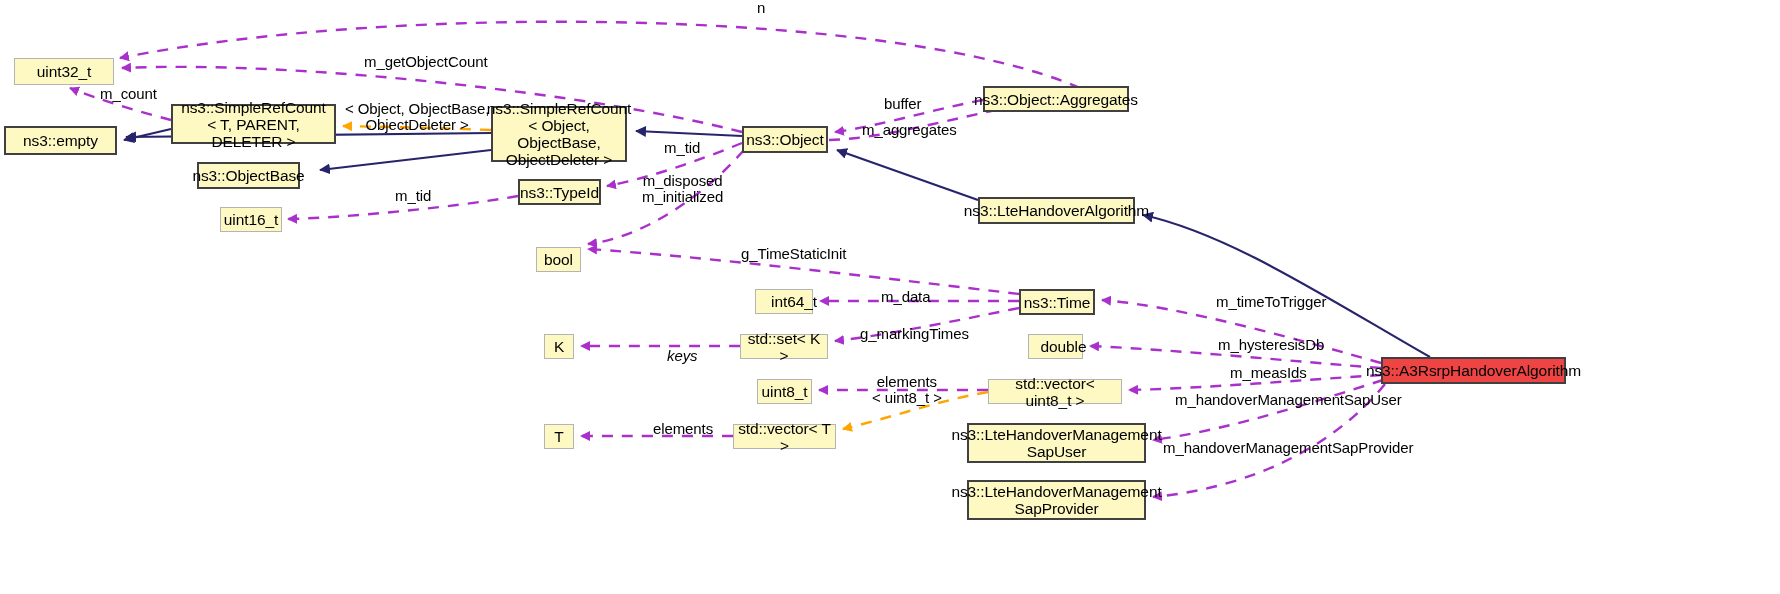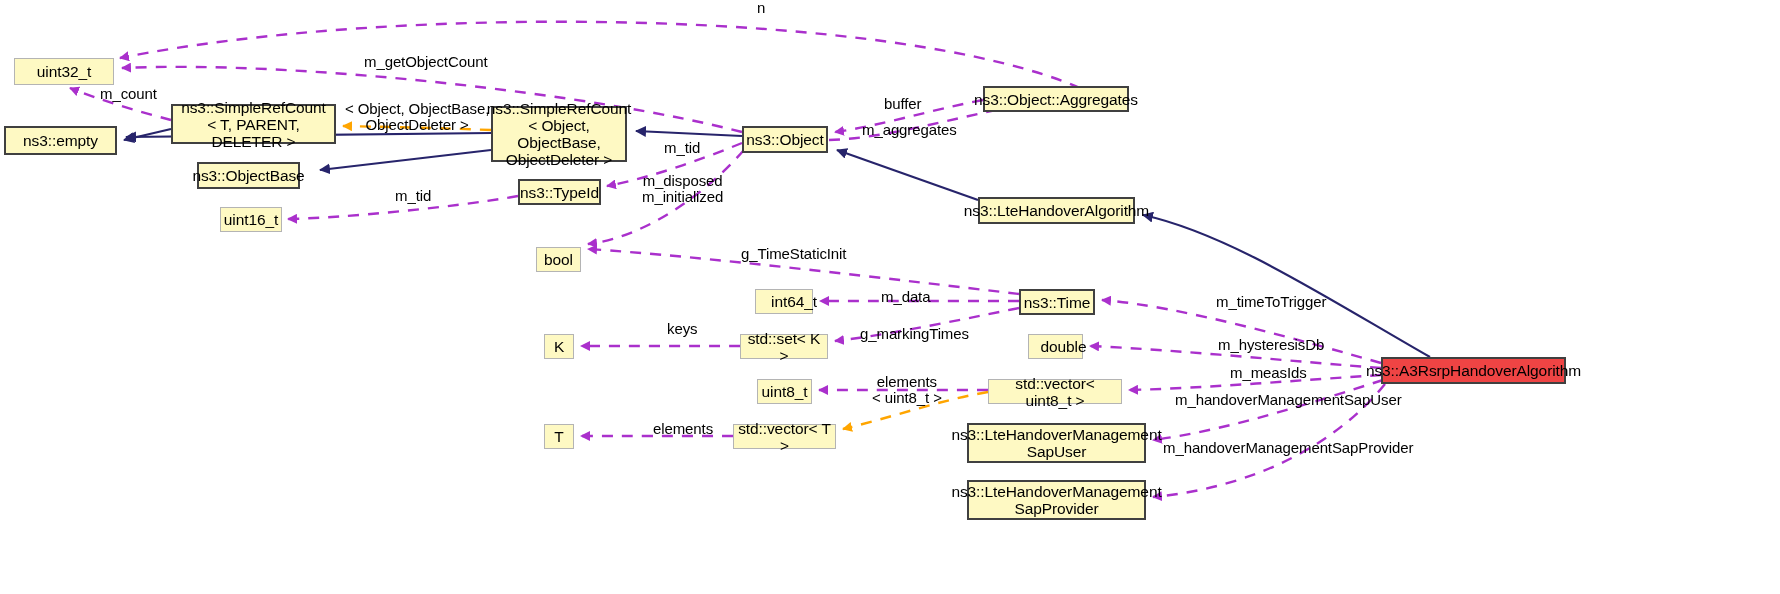--- a/index.html
+++ b/index.html
@@ -118,21 +118,21 @@
     <div class="elabel" style="left: 884px; top: 96px;">buffer</div>
     <div class="elabel" style="left: 862px; top: 122px;">m_aggregates</div>
     <div class="elabel" style="left: 664px; top: 140px;">m_tid</div>
     <div class="elabel" style="left: 642px; top: 173px;">m_disposed
 m_initialized</div>
     <div class="elabel" style="left: 395px; top: 188px;">m_tid</div>
     <div class="elabel" style="left: 741px; top: 246px;">g_TimeStaticInit</div>
     <div class="elabel" style="left: 881px; top: 289px;">m_data</div>
     <div class="elabel" style="left: 860px; top: 305px; margin-top: 21px;">g_markingTimes</div>
     <div class="elabel" style="left: 1216px; top: 294px;">m_timeToTrigger</div>
-    <div class="elabel" style="left: 667px; top: 321px;">keys</div>
+    <div class="elabel" style="left: 667px; top: 348px; font-style: italic;">keys</div>
     <div class="elabel" style="left: 1218px; top: 337px;">m_hysteresisDb</div>
     <div class="elabel" style="left: 1230px; top: 365px;">m_measIds</div>
     <div class="elabel" style="left: 872px; top: 374px;">elements
 &lt; uint8_t &gt;</div>
     <div class="elabel" style="left: 1175px; top: 392px;">m_handoverManagementSapUser</div>
     <div class="elabel" style="left: 653px; top: 421px;">elements</div>
     <div class="elabel" style="left: 1163px; top: 440px;">m_handoverManagementSapProvider</div>
   </div>
 
 </body></html>

